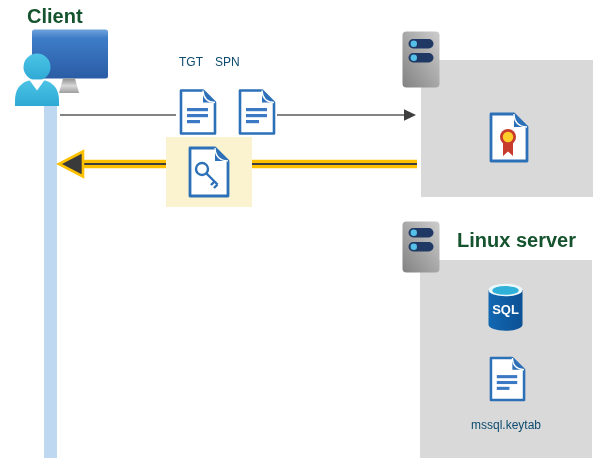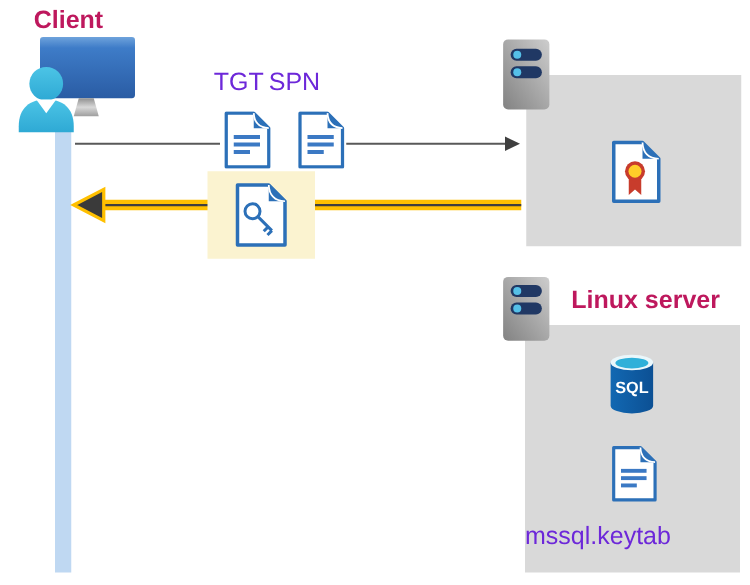--- a/index.html
+++ b/index.html
@@ -1,37 +1,37 @@
 <!DOCTYPE html>
 <html><head>
 <meta charset="utf-8">
 <style>
   html,body{margin:0;padding:0;background:#fff;}
   #canvas{
     position:relative;width:600px;height:468px;background:#FFFFFF;
     font-family:"Liberation Sans",sans-serif;overflow:hidden;
   }
   .abs{position:absolute;}
-  .bold-label{font-weight:bold;color:#be185d;font-size:20px;line-height:25px;}
-  .small-label{color:#6d28d9;font-size:20px;}
+  .bold-label{font-weight:bold;color:#14532d;font-size:20px;line-height:25px;}
+  .small-label{color:#0c4a6e;font-size:12px;}
   
   #client-bar{left:44px;top:92px;width:13px;height:366px;background:#BFD8F2;}
   
   .gray-box{background:#D9D9D9;}
   #dc-box{left:421px;top:60px;width:172px;height:137px;}
   #ls-box{left:420px;top:260px;width:172px;height:198px;}
   
   #key-highlight{left:166px;top:137px;width:86px;height:70px;background:#FBF3D0;}
   
   #client-label{left:27px;top:4px;}
   #tgt-label{left:160px;top:55px;width:62px;text-align:center;}
   #spn-label{left:215px;top:55px;width:62px;text-align:left;}
   #dc-label{left:455px;top:6px;width:125px;}
   #ls-label{left:457px;top:228px;width:140px;}
-  #keytab-label{left:420px;top:418px;width:172px;text-align:left;}
+  #keytab-label{left:420px;top:418px;width:172px;text-align:center;}
   
   #client-icon{left:8px;top:28px;}
   #tgt-doc{left:179px;top:89px;}
   #spn-doc{left:238px;top:89px;}
   #key-doc{left:188px;top:146px;}
   #dc-server{left:402px;top:31px;}
   #ls-server{left:402px;top:221px;}
   #cert-icon{left:489px;top:112px;}
   #sql-icon{left:487px;top:283px;}
   #keytab-doc{left:489px;top:356px;}

